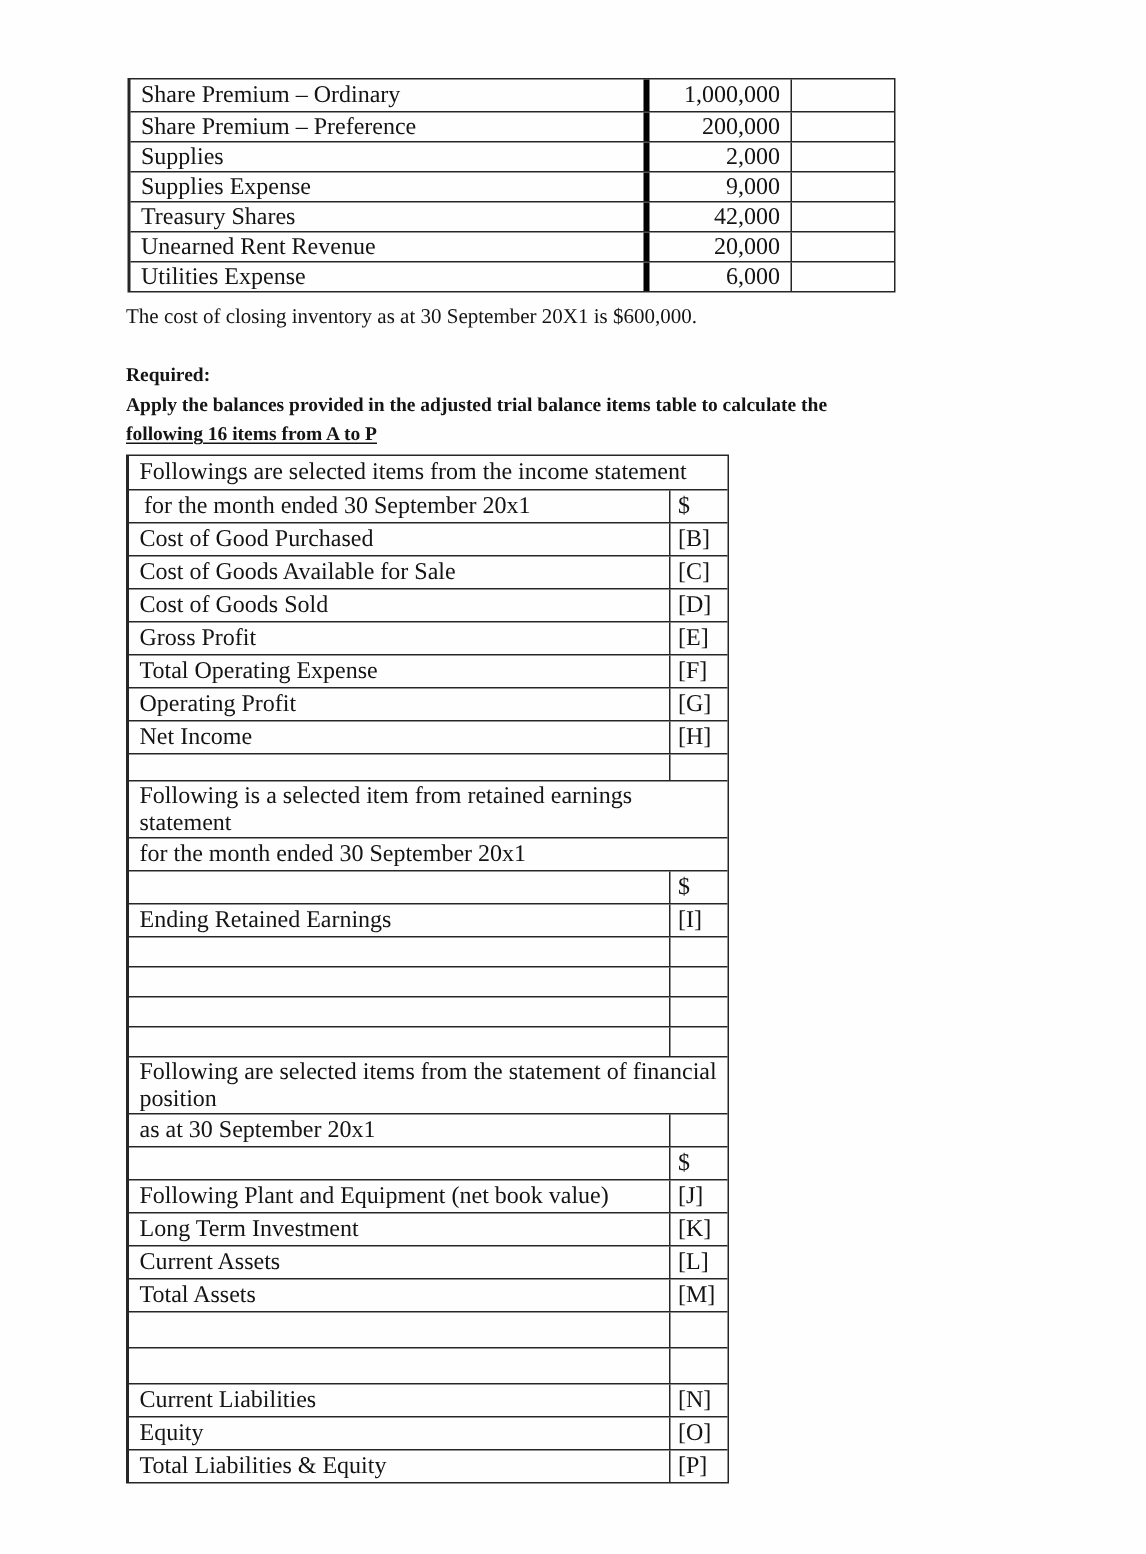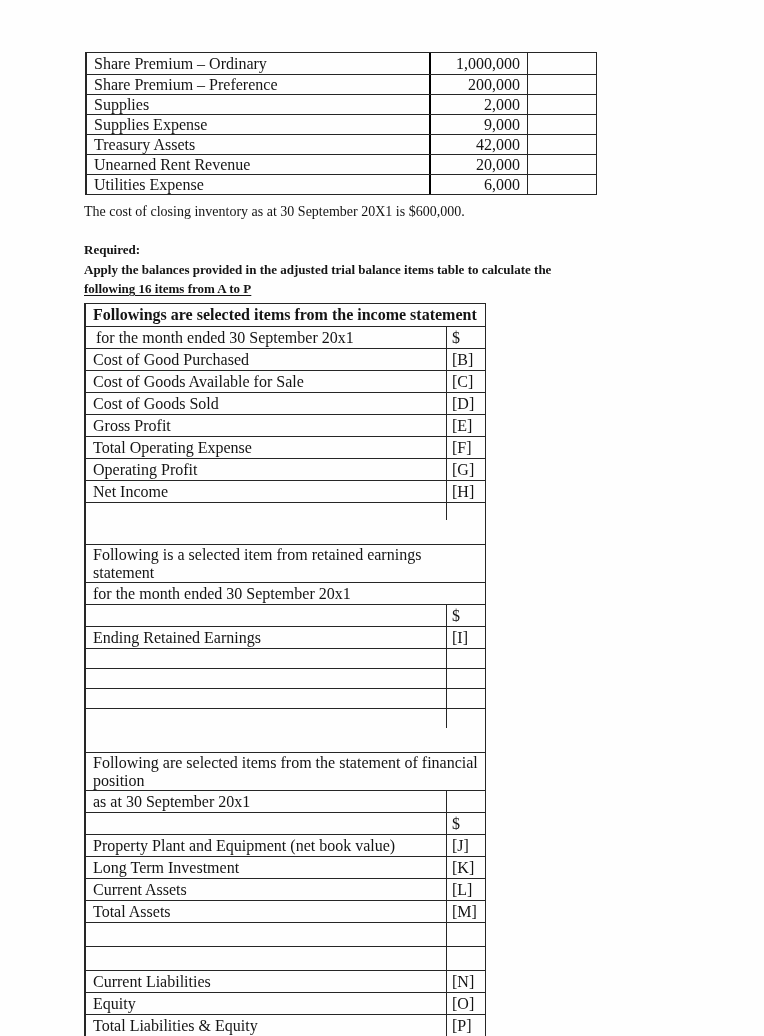--- a/index.html
+++ b/index.html
@@ -14,46 +14,46 @@
   }
 
   
   .tb {
     position:absolute; left:85px; top:52px; width:512px;
     border:1px solid #262626; border-left:2px solid #262626;
   }
   .tb .row { display:flex; height:20px; border-top:1px solid #262626; align-items:center; font-size:16px; }
   .tb .row:first-child { border-top:none; height:21px; }
   .tb .lbl { flex:1; padding-left:7px; white-space:nowrap; overflow:visible; }
-  .tb .val { width:98px; border-left:2px solid #000000; text-align:right; padding-right:7px; height:100%; display:flex; align-items:center; justify-content:flex-end; }
+  .tb .val { width:98px; border-left:4px solid #000000; text-align:right; padding-right:7px; height:100%; display:flex; align-items:center; justify-content:flex-end; }
   .tb .ext { width:69px; border-left:1px solid #262626; height:100%; }
 
   
   .note {
     position:absolute; left:84px; top:204px;
     font-size:14px; white-space:nowrap;
   }
   .req {
     position:absolute; left:84px; top:240px;
     font-size:13px; font-weight:bold; line-height:19.5px;
   }
   .req .ul { text-decoration:underline; text-underline-offset:2px; }
 
   
   .items {
     position:absolute; left:84px; top:303px; width:402px;
     border:1px solid #262626; border-left:2px solid #262626;
   }
   .items .row { display:flex; height:22px; border-top:1px solid #262626; align-items:center; font-size:16px; }
-  .items .row:first-child { border-top:none;font-weight:bold; }
+  .items .row:first-child { border-top:none; }
   .items .lbl { flex:1; padding-left:7px; white-space:nowrap; overflow:visible; height:100%; display:flex; align-items:center; }
   .items .lbl.pad { padding-left:10px; }
   .items .ref { width:39px; height:100%; border-left:1px solid #262626; padding-left:5px; display:flex; align-items:center; }
   .items .row.merged .lbl { white-space:normal; line-height:18px; display:block; padding-top:1px; }
-  .h38 { height:38px !important;margin-top:24px; }
+  .h38 { height:38px !important; }
   .h20 { height:20px !important; }
   .h18 { height:18px !important; }
   .h24 { height:24px !important; }
 </style>
 </head>
 <body>
 
 <div class="page">
 
   <div class="tb">
@@ -71,21 +71,21 @@
       <div class="lbl">Supplies</div>
       <div class="val">2,000</div>
       <div class="ext"></div>
     </div>
     <div class="row">
       <div class="lbl">Supplies Expense</div>
       <div class="val">9,000</div>
       <div class="ext"></div>
     </div>
     <div class="row">
-      <div class="lbl">Treasury Assets</div>
+      <div class="lbl">Treasury Shares</div>
       <div class="val">42,000</div>
       <div class="ext"></div>
     </div>
     <div class="row">
       <div class="lbl">Unearned Rent Revenue</div>
       <div class="val">20,000</div>
       <div class="ext"></div>
     </div>
     <div class="row">
       <div class="lbl">Utilities Expense</div>
@@ -180,21 +180,21 @@
     </div>
     <div class="row">
       <div class="lbl">as at 30 September 20x1</div>
       <div class="ref"></div>
     </div>
     <div class="row">
       <div class="lbl"></div>
       <div class="ref">$</div>
     </div>
     <div class="row">
-      <div class="lbl">Property Plant and Equipment (net book value)</div>
+      <div class="lbl">Following Plant and Equipment (net book value)</div>
       <div class="ref">[J]</div>
     </div>
     <div class="row">
       <div class="lbl">Long Term Investment</div>
       <div class="ref">[K]</div>
     </div>
     <div class="row">
       <div class="lbl">Current Assets</div>
       <div class="ref">[L]</div>
     </div>

